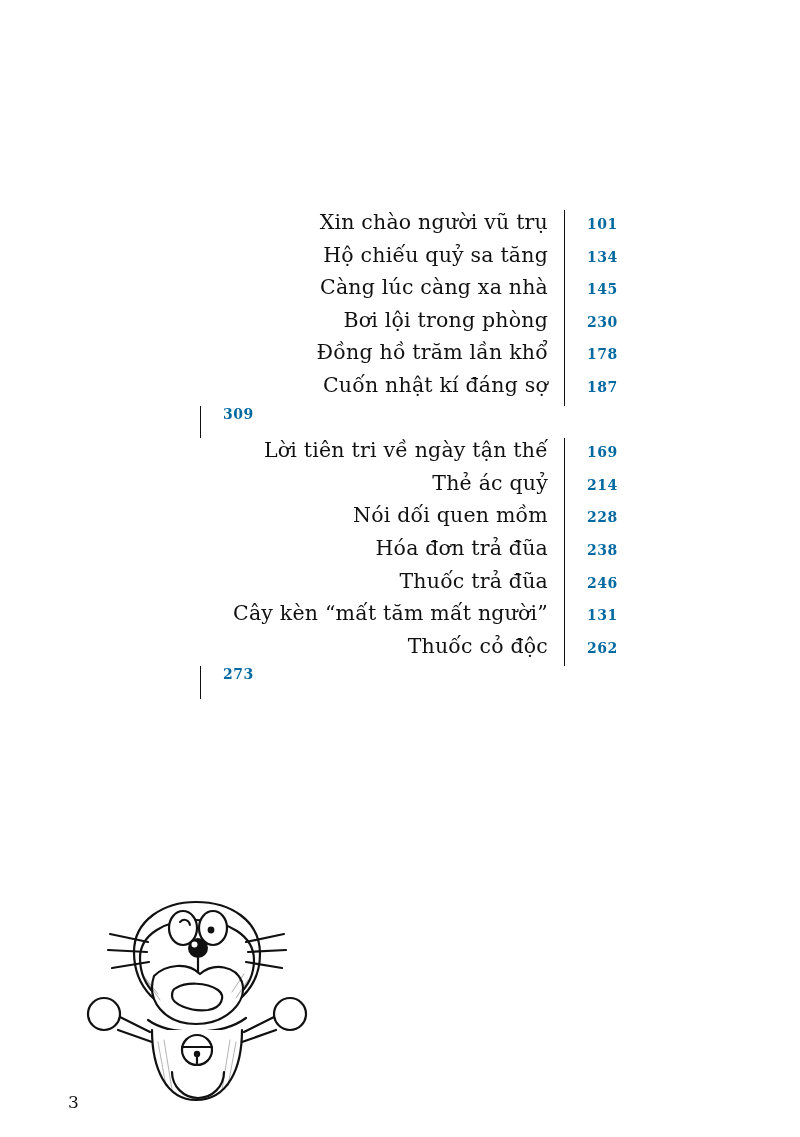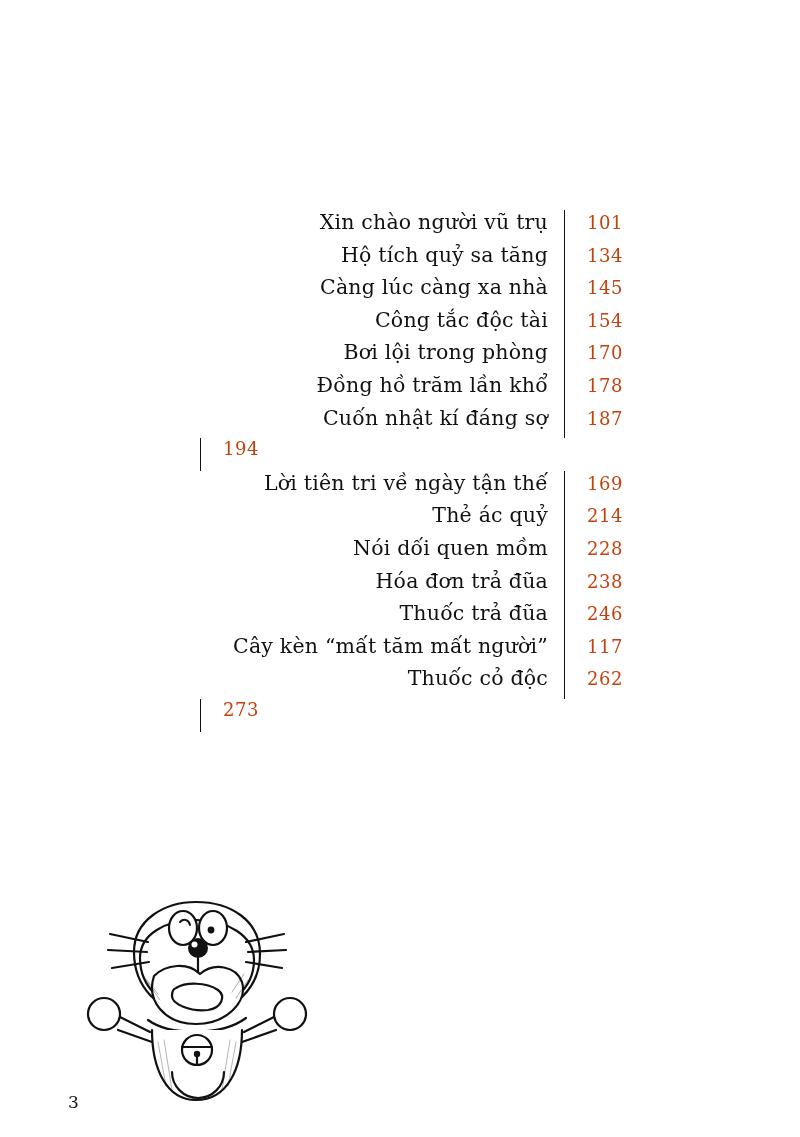--- a/index.html
+++ b/index.html
@@ -42,23 +42,23 @@
     white-space: nowrap;
   }
   .toc-sep {
     flex: 0 0 1px;
     align-self: stretch;
     background: #111111;
   }
   .toc-page {
     flex: 0 0 auto;
     padding-left: 22px;
-    font-size: 18px;
-    color: #c2410c;
-    font-weight: 400;
+    font-size: 14px;
+    color: #0369a1;
+    font-weight: 700;
     letter-spacing: 0.5px;
   }
 
   
   .folio {
     position: absolute;
     left: 68px;
     top: 1092px;
     font-size: 17px;
     color: #111111;
@@ -78,52 +78,47 @@
 
 <div class="page">
 
   <div class="toc" id="toc-list">
       <div class="toc-row">
         <div class="toc-title">Xin chào người vũ trụ</div>
         <div class="toc-sep"></div>
         <div class="toc-page">101</div>
       </div>
       <div class="toc-row">
-        <div class="toc-title">Hộ tích quỷ sa tăng</div>
+        <div class="toc-title">Hộ chiếu quỷ sa tăng</div>
         <div class="toc-sep"></div>
         <div class="toc-page">134</div>
       </div>
       <div class="toc-row">
         <div class="toc-title">Càng lúc càng xa nhà</div>
         <div class="toc-sep"></div>
         <div class="toc-page">145</div>
       </div>
       <div class="toc-row">
-        <div class="toc-title">Công tắc độc tài</div>
-        <div class="toc-sep"></div>
-        <div class="toc-page">154</div>
-      </div>
-      <div class="toc-row">
         <div class="toc-title">Bơi lội trong phòng</div>
         <div class="toc-sep"></div>
-        <div class="toc-page">170</div>
+        <div class="toc-page">230</div>
       </div>
       <div class="toc-row">
         <div class="toc-title">Đồng hồ trăm lần khổ</div>
         <div class="toc-sep"></div>
         <div class="toc-page">178</div>
       </div>
       <div class="toc-row">
         <div class="toc-title">Cuốn nhật kí đáng sợ</div>
         <div class="toc-sep"></div>
         <div class="toc-page">187</div>
       </div>
       <div class="toc-row">
         <div class="toc-sep"></div>
-        <div class="toc-page">194</div>
+        <div class="toc-page">309</div>
       </div>
       <div class="toc-row">
         <div class="toc-title">Lời tiên tri về ngày tận thế</div>
         <div class="toc-sep"></div>
         <div class="toc-page">169</div>
       </div>
       <div class="toc-row">
         <div class="toc-title">Thẻ ác quỷ</div>
         <div class="toc-sep"></div>
         <div class="toc-page">214</div>
@@ -139,21 +134,21 @@
         <div class="toc-page">238</div>
       </div>
       <div class="toc-row">
         <div class="toc-title">Thuốc trả đũa</div>
         <div class="toc-sep"></div>
         <div class="toc-page">246</div>
       </div>
       <div class="toc-row">
         <div class="toc-title">Cây kèn “mất tăm mất người”</div>
         <div class="toc-sep"></div>
-        <div class="toc-page">117</div>
+        <div class="toc-page">131</div>
       </div>
       <div class="toc-row">
         <div class="toc-title">Thuốc cỏ độc</div>
         <div class="toc-sep"></div>
         <div class="toc-page">262</div>
       </div>
       <div class="toc-row">
         <div class="toc-sep"></div>
         <div class="toc-page">273</div>
       </div>

